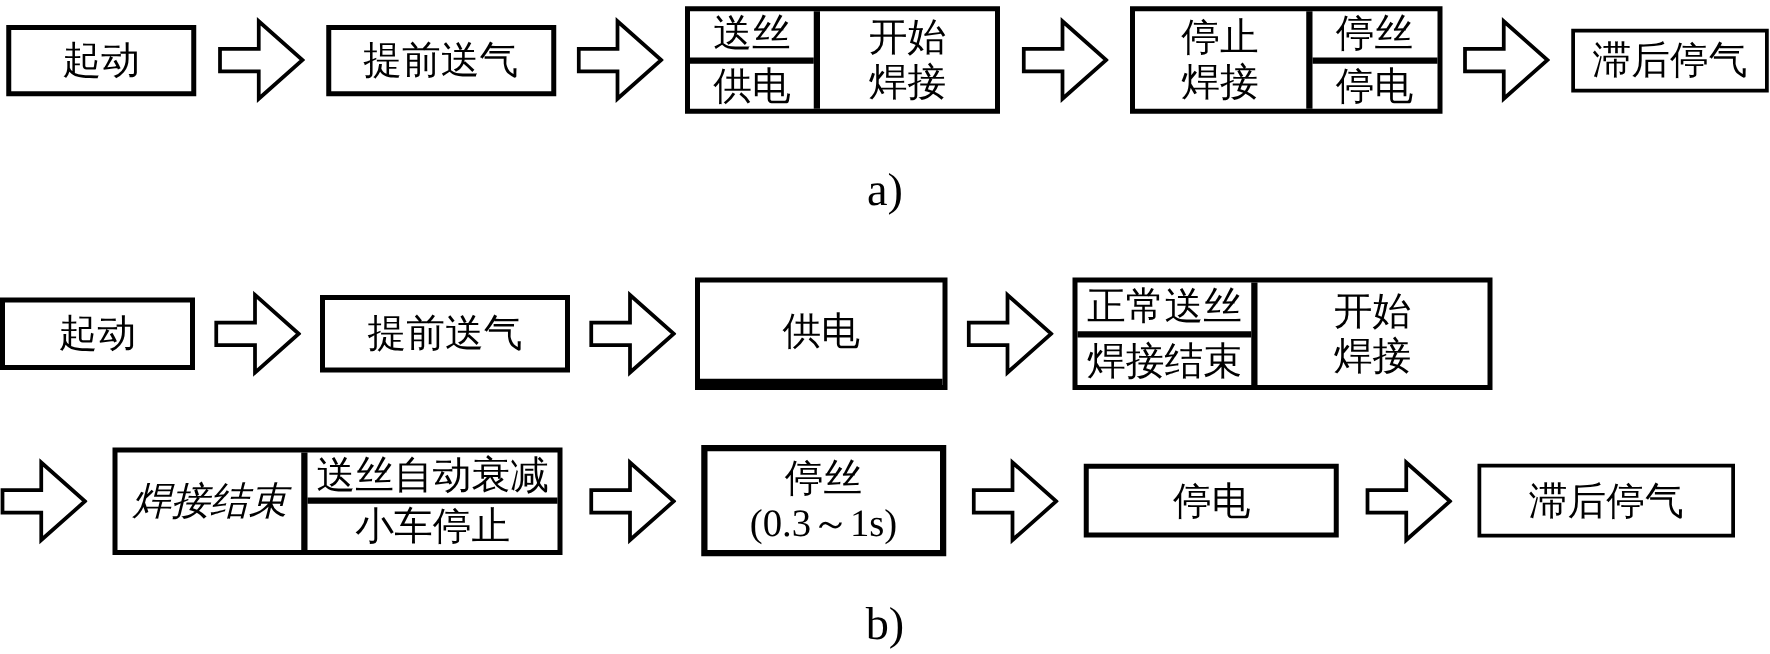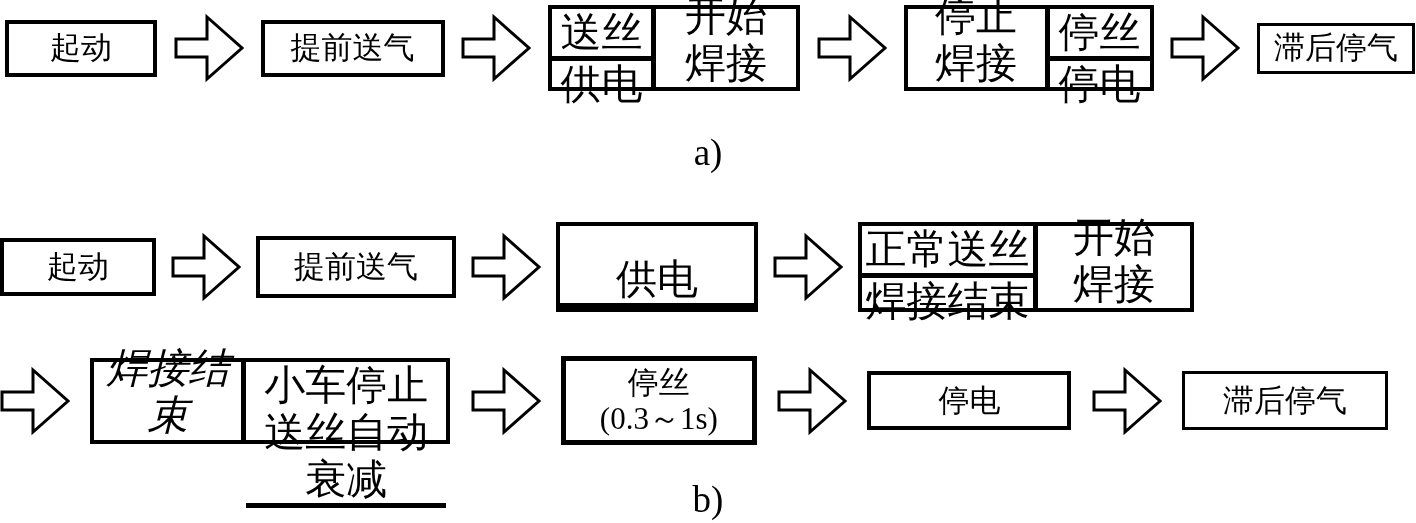--- a/index.html
+++ b/index.html
@@ -21,22 +21,22 @@
     flex:0 0 auto;
   }
   .box.thick { border-width:5px; }
   .compound {
     border:4px solid #000; background:#fff;
     display:flex; flex:0 0 auto;
   }
   .col { display:flex; flex-direction:column; flex:0 0 auto; }
   .col.grow { flex:1 1 auto; }
   .cell {
-    display:flex; align-items:flex-end; justify-content:center;
-    text-align:center; font-size:41px; line-height:1.15; flex:1 1 auto;
+    display:flex; align-items:center; justify-content:center;
+    text-align:center; font-size:31px; line-height:1.15; flex:1 1 auto;
   }
   .div-r { border-right:5px solid #000; }
   .div-b { border-bottom:5px solid #000; }
   .two-line span { display:block; }
   .arrow { flex:0 0 auto; display:flex; align-items:center; }
   .arrow svg { display:block; }
   .fig-label {
     position:absolute; left:0; width:100%; text-align:center;
     font-size:37px; font-family:"Liberation Serif","DejaVu Serif",serif;
   }
@@ -152,21 +152,21 @@
       </div>
     </div>
 
     <span class="arrow">
       <svg viewBox="0 0 70 72" width="70" height="72">
           <polygon points="2,27 33,27 33,5 68,36 33,67 33,45 2,45" fill="#fff" stroke="#000" stroke-width="3"></polygon>
         </svg>
     </span>
 
     <div class="compound" style="width:336px;height:90px;">
-      <div class="col div-r" style="width:176px;">
+      <div class="col div-r" style="width:144px;">
         <div class="cell div-b">
           <span>正常送丝</span>
         </div>
         <div class="cell">
           <span>焊接结束</span>
         </div>
       </div>
       <div class="cell" style="flex:1;">
         <div class="two-line">
           <span>开始</span>
@@ -183,25 +183,25 @@
       <svg viewBox="0 0 70 72" width="70" height="72">
           <polygon points="2,27 33,27 33,5 68,36 33,67 33,45 2,45" fill="#fff" stroke="#000" stroke-width="3"></polygon>
         </svg>
     </span>
 
     <div class="compound" style="width:360px;height:86px;">
       <div class="cell div-r" style="width:152px;flex:0 0 auto;font-style:italic;">
         <span>焊接结束</span>
       </div>
       <div class="col grow">
+        <div class="cell div-b">
+          <span>送丝自动衰减</span>
+        </div>
         <div class="cell">
           <span>小车停止</span>
-        </div>
-        <div class="cell div-b">
-          <span>送丝自动衰减</span>
         </div>
       </div>
     </div>
 
     <span class="arrow">
       <svg viewBox="0 0 70 72" width="70" height="72">
           <polygon points="2,27 33,27 33,5 68,36 33,67 33,45 2,45" fill="#fff" stroke="#000" stroke-width="3"></polygon>
         </svg>
     </span>
 

